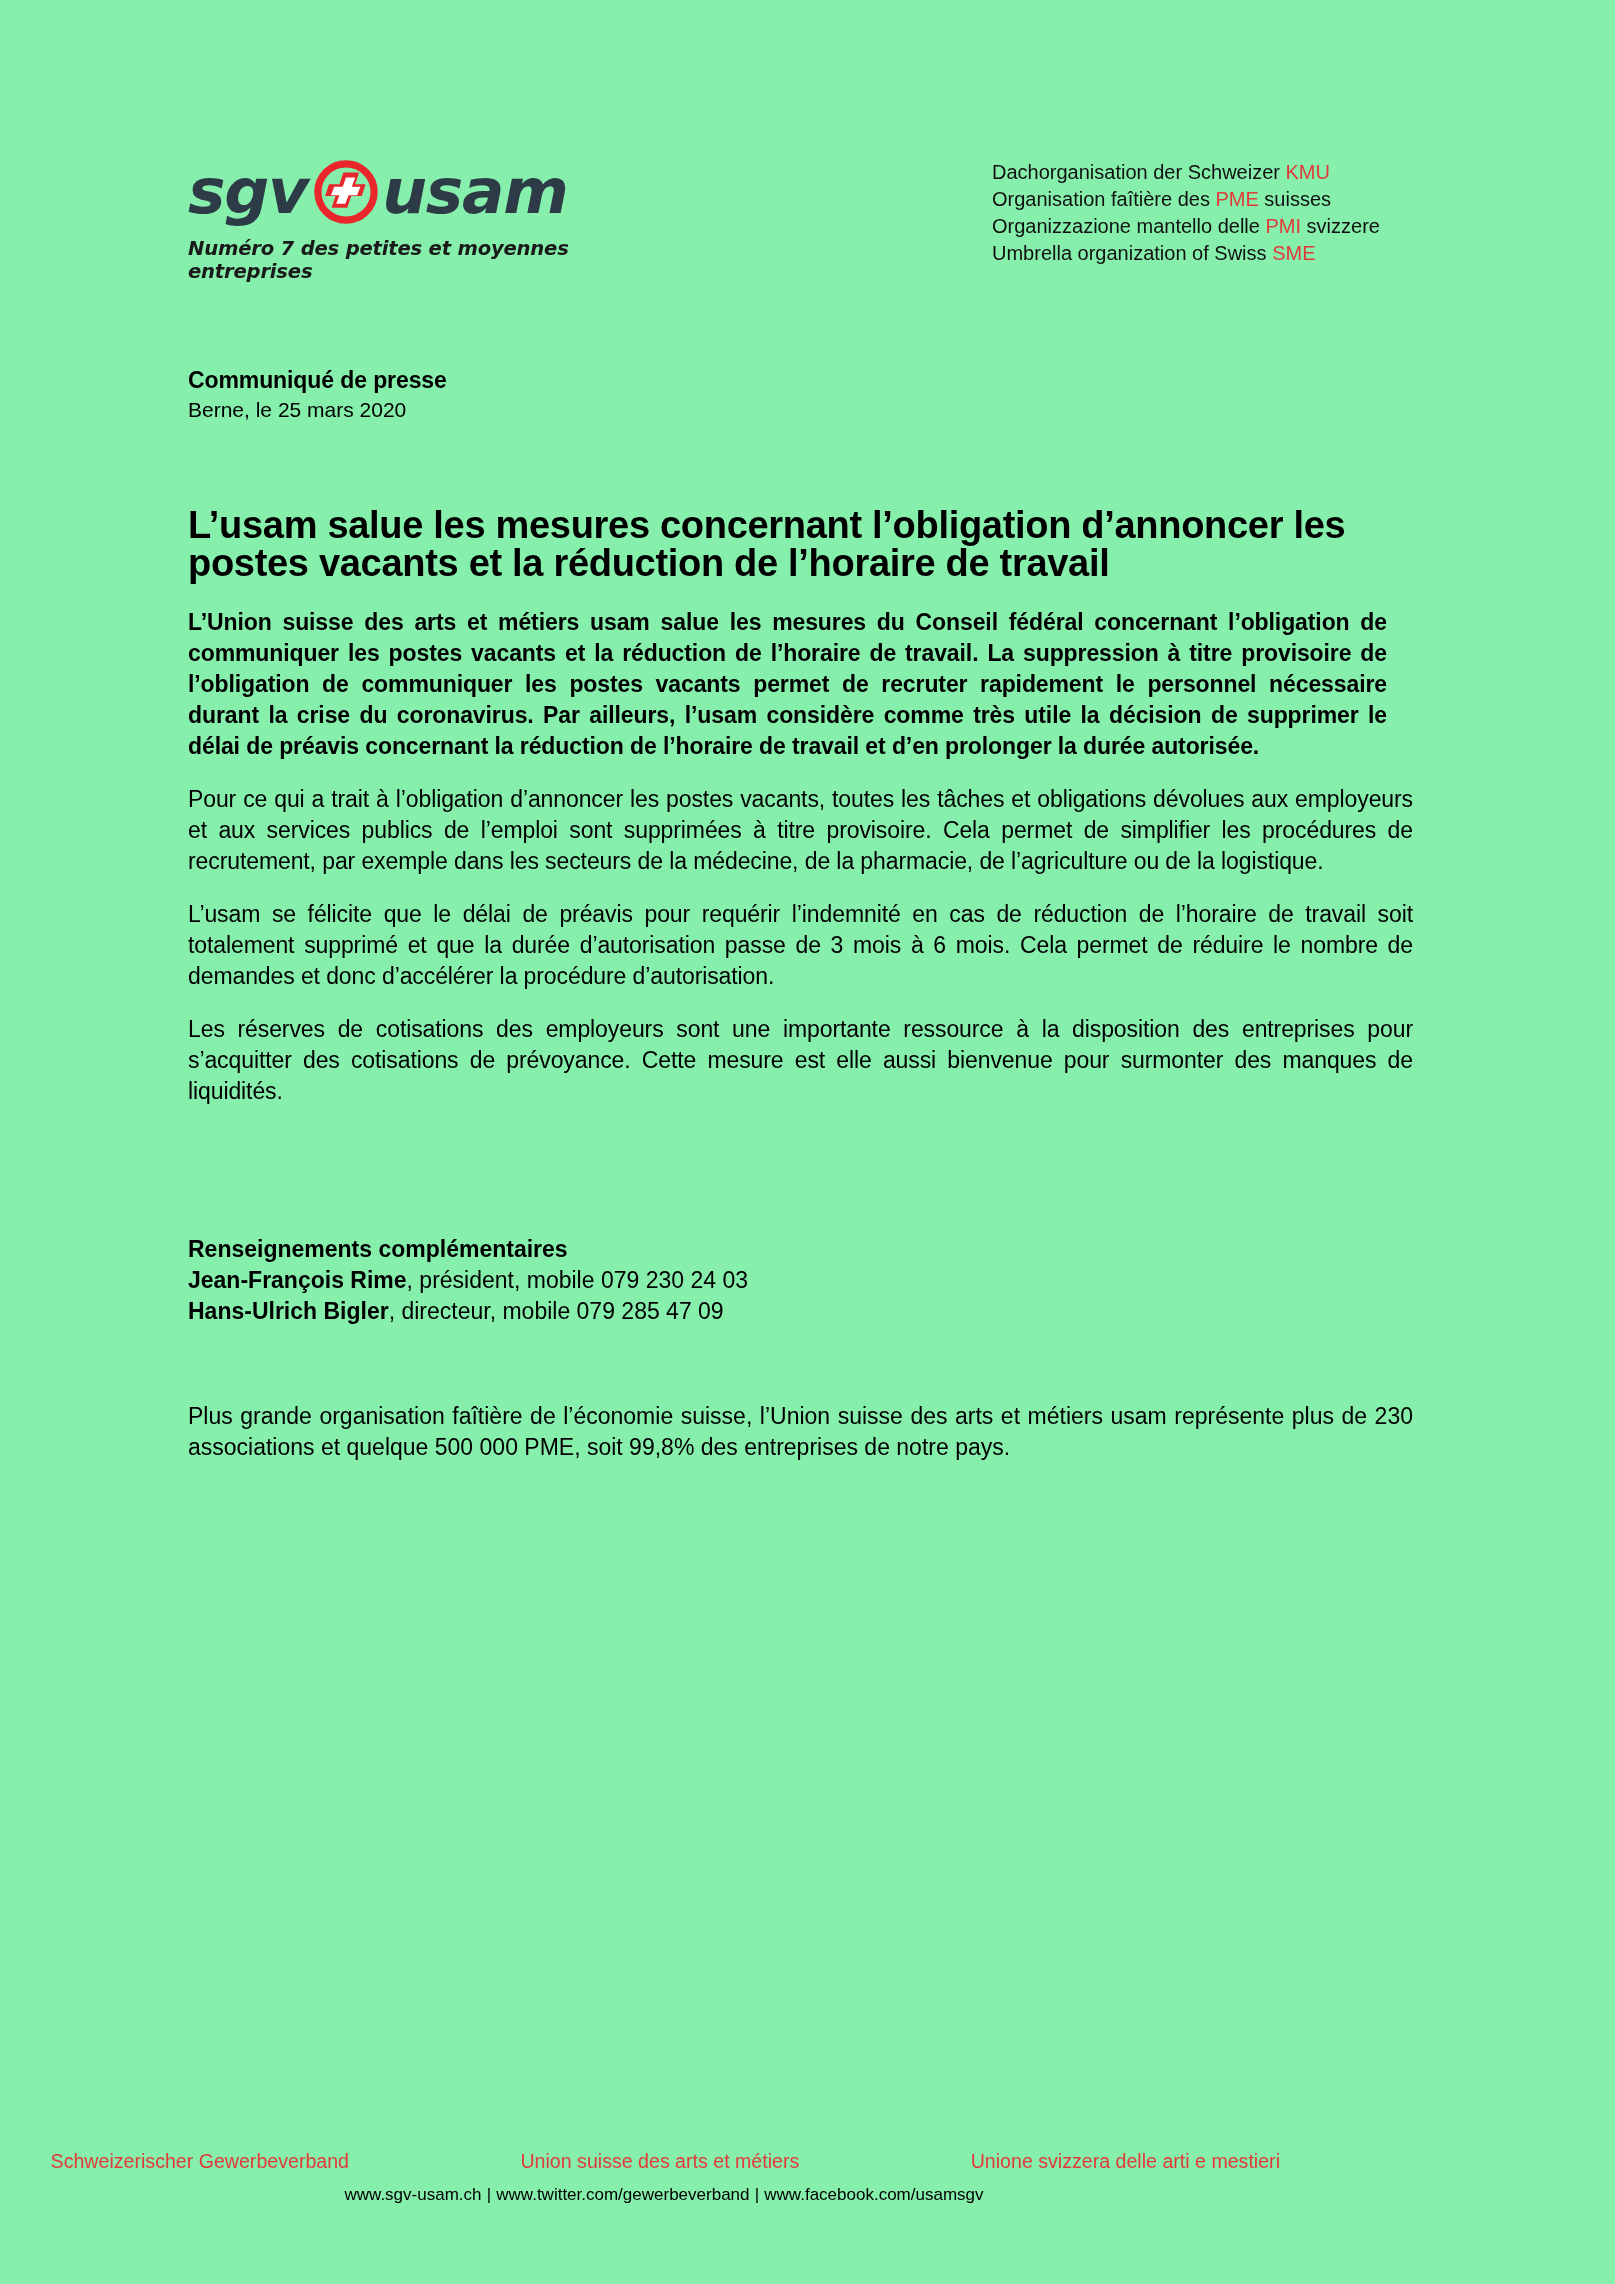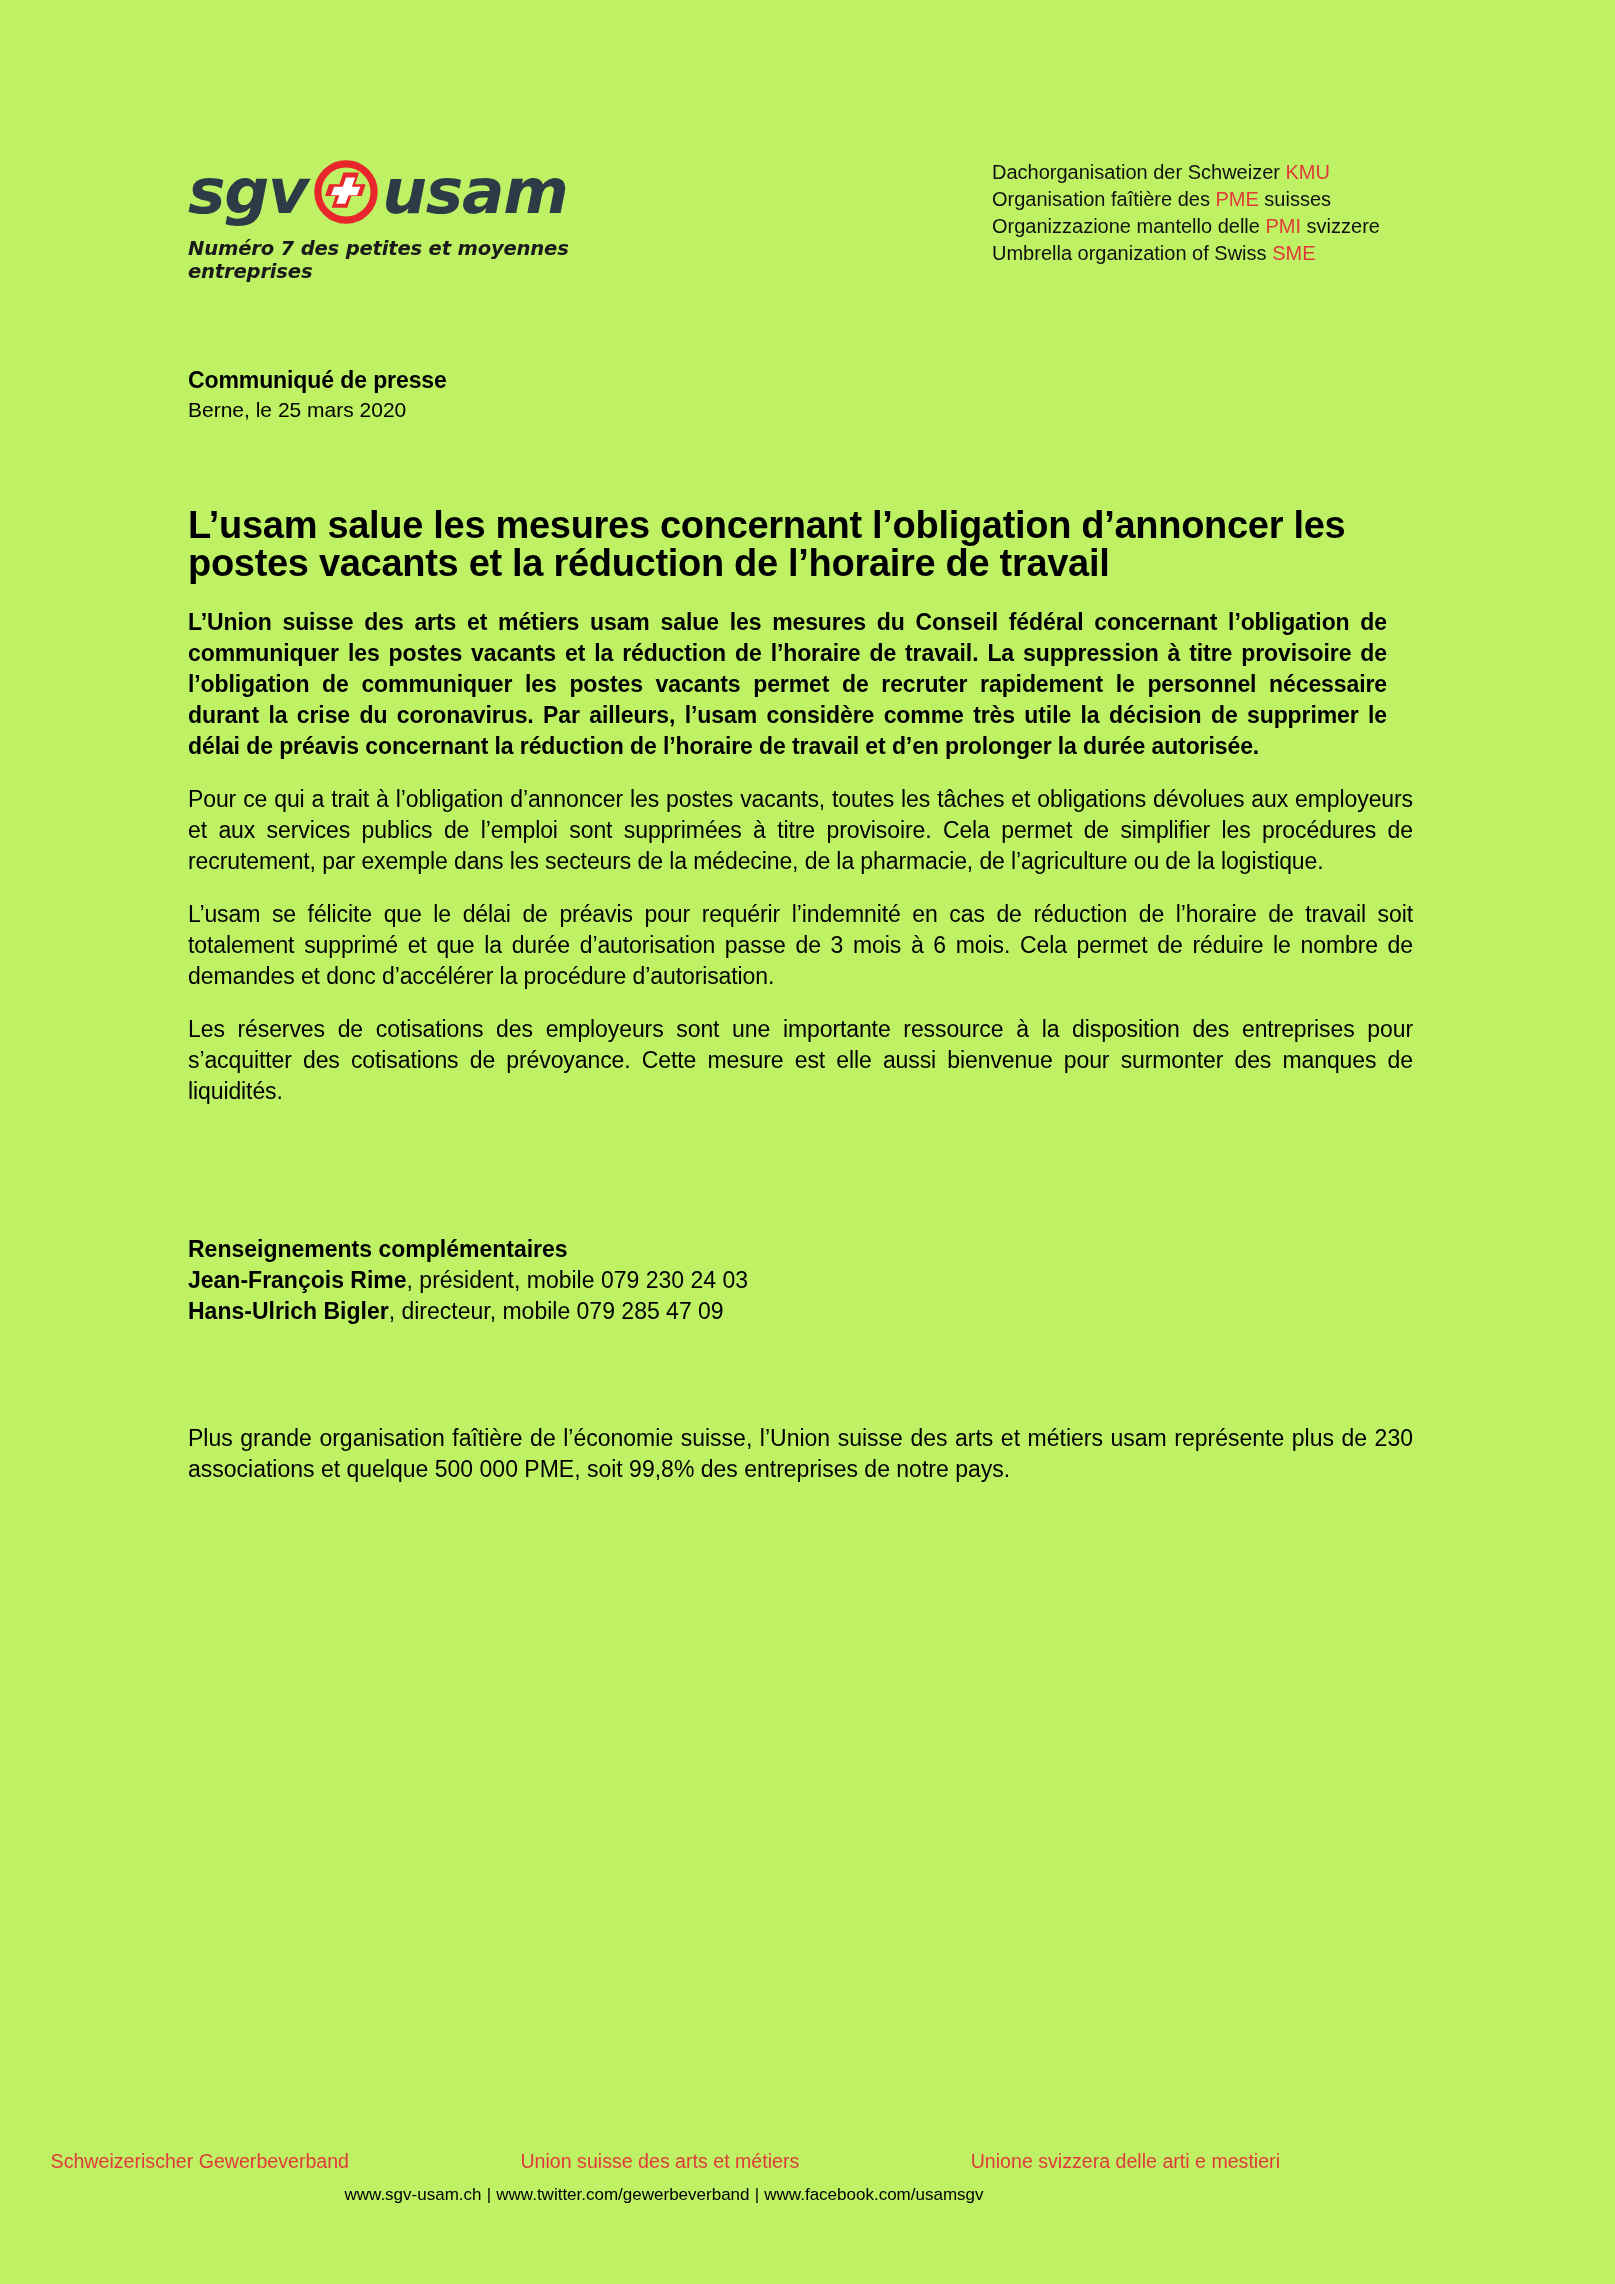--- a/index.html
+++ b/index.html
@@ -9,21 +9,21 @@
     background: #ffffff;
   }
   body {
     font-family: "Liberation Sans", sans-serif;
     color: #000000;
   }
   .page {
     position: relative;
     width: 1616px;
     height: 2284px;
-    background: #bef264;
+    background: #86efac;
     box-sizing: border-box;
     overflow: hidden;
   }
 
   
   .header {
     position: absolute;
     left: 0;
     top: 0;
     width: 1616px;
@@ -134,21 +134,21 @@
   }
   .contact-line {
     margin-top: 0;
     font-size: 23px;
     line-height: 31px;
   }
   .contact-line:first-of-type { margin-top: 22px; }
   .contact-line b { font-weight: bold; }
 
   .boilerplate {
-    margin-top: 96px;
+    margin-top: 74px;
     font-size: 23px;
     line-height: 31px;
     text-align: justify;
     max-width: 1225px;
   }
 
   
   .footer {
     position: absolute;
     left: 0;

